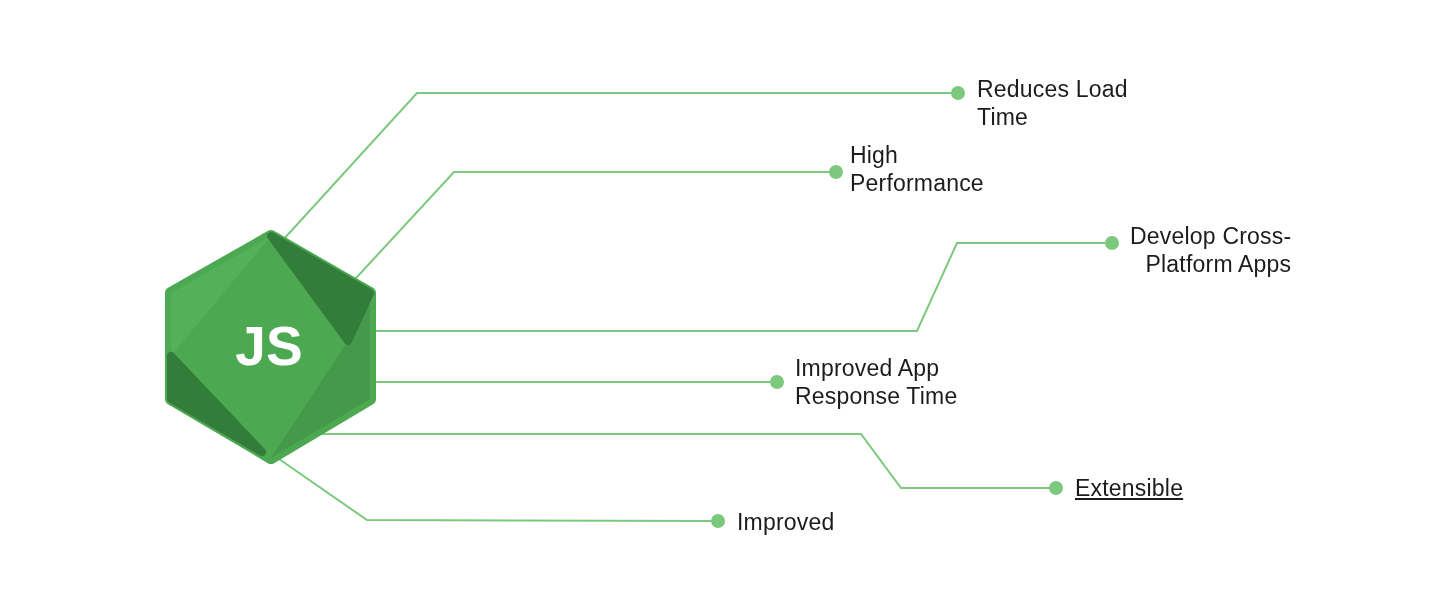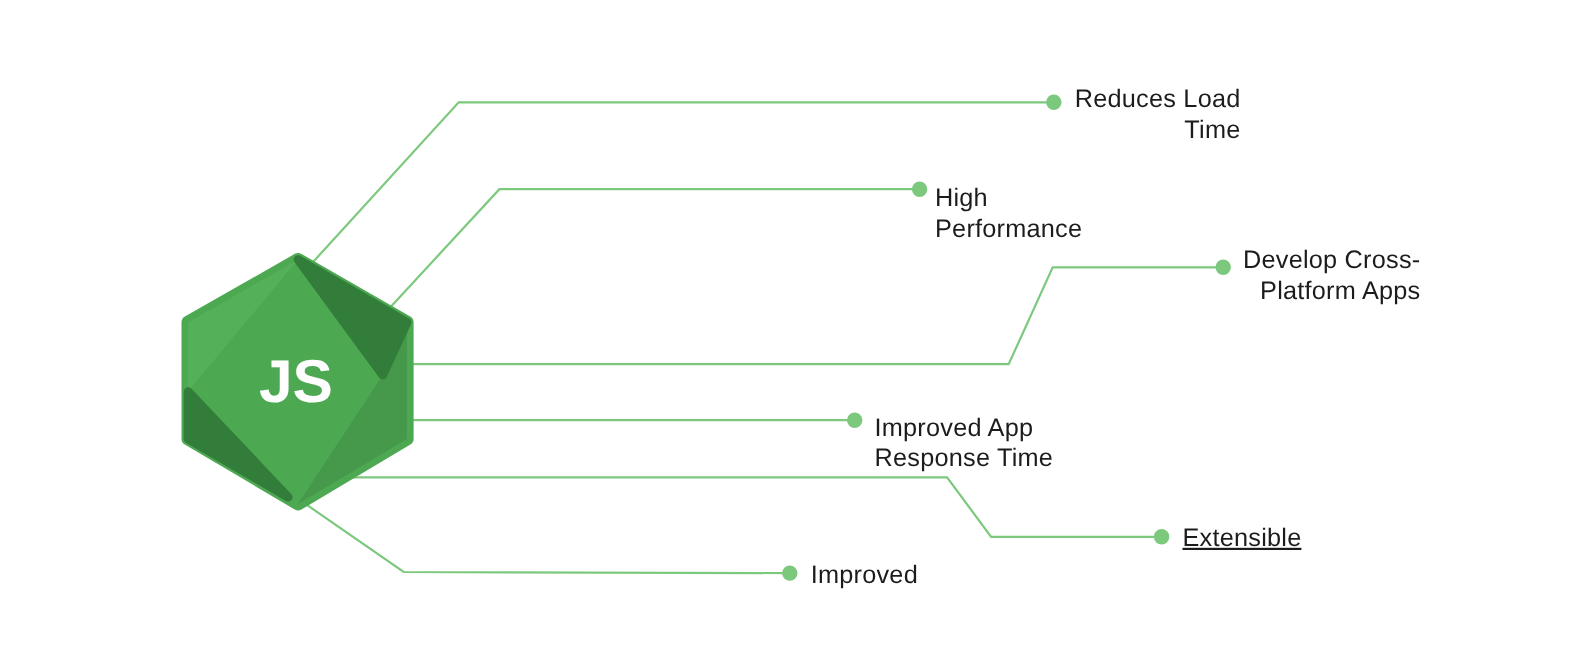--- a/index.html
+++ b/index.html
@@ -8,24 +8,24 @@
   #stage{position:absolute;left:0;top:0;width:1440px;height:608px;}
   svg{position:absolute;left:0;top:0;}
   .feature-label{
     position:absolute;
     font-size:23px;
     line-height:28px;
     color:#1c1c1c;
     white-space:pre-line;
     letter-spacing:0.2px;
   }
-  .lbl-reduces   {left:977px;  top:75px;text-align:right;}
-  .lbl-highperf  {left:850px;  top:141px;margin-top:24px;}
+  .lbl-reduces   {left:977px;  top:75px;}
+  .lbl-highperf  {left:850px;  top:141px;}
   .lbl-crossplat {left:1130px; top:222px;text-align:right;}
-  .lbl-improved  {left:795px;  top:354px;margin-top:20px;}
+  .lbl-improved  {left:795px;  top:354px;}
   .lbl-extensible{left:1075px; top:474px;text-decoration:underline;}
   .lbl-scalable  {left:737px;  top:508px;}
 </style>
 </head>
 <body>
 
 <div id="stage">
 
   <svg width="1440" height="608" viewBox="0 0 1440 608">
 

